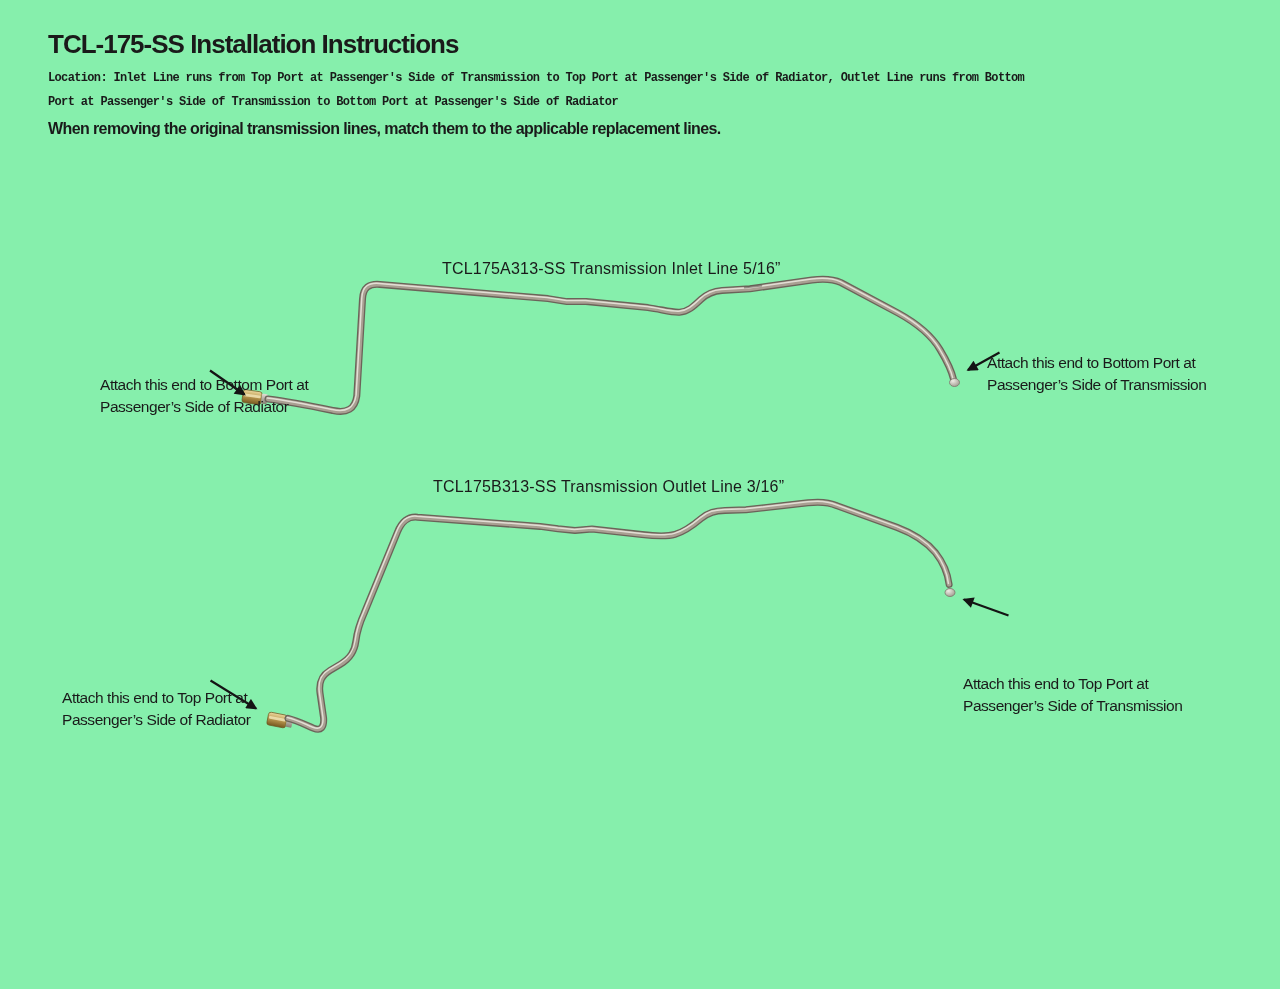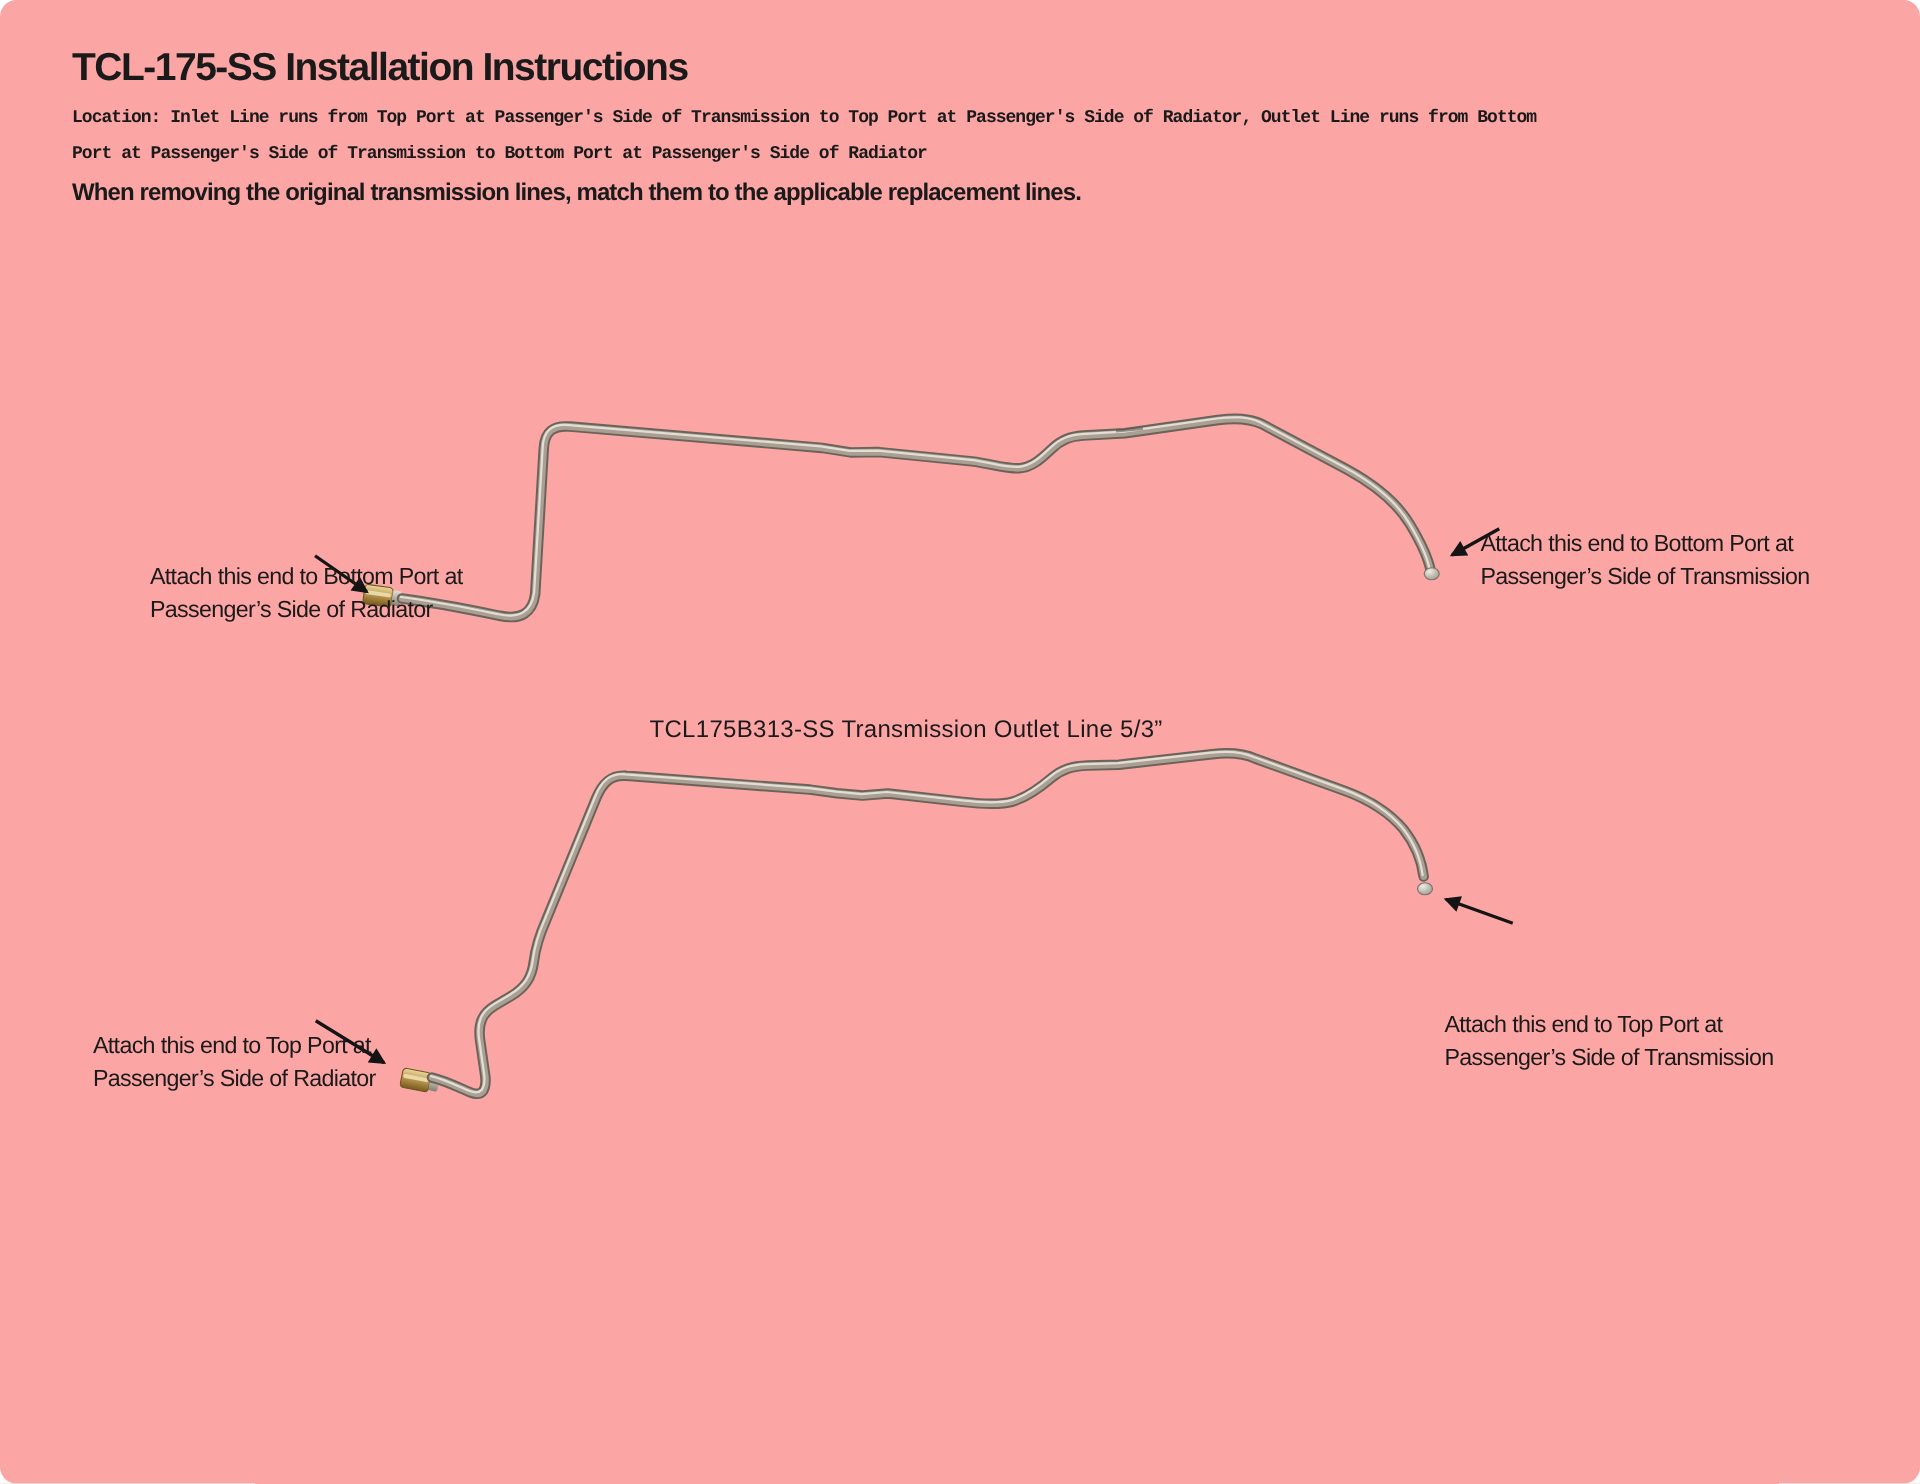--- a/index.html
+++ b/index.html
@@ -1,17 +1,17 @@
 <!DOCTYPE html>
 <html><head>
 <meta charset="utf-8">
 <style>
   html,body{margin:0;padding:0;background:#ffffff;}
   body{font-family:"Liberation Sans", sans-serif;color:#1a1a1a;}
-  .page{position:relative;width:1280px;height:989px;background:#fca5a5;overflow:hidden;border-radius:11px;}
+  .page{position:relative;width:1280px;height:989px;background:#86efac;overflow:hidden;}
   .abs{position:absolute;}
   .ml{white-space:pre-line;}
   .title{left:48px;top:29px;font-size:26px;font-weight:700;letter-spacing:-1px;white-space:nowrap;}
   .location{left:48px;top:66px;width:1215px;font-size:12px;font-weight:700;line-height:24px;letter-spacing:-0.65px;font-family:Liberation Mono, monospace;}
   .intro{left:48px;top:120px;font-size:16px;font-weight:700;letter-spacing:-0.6px;white-space:nowrap;}
   .part-label{font-size:16px;letter-spacing:0.2px;white-space:nowrap;}
   .label-inlet{left:442px;top:260px;}
   .label-outlet{left:433px;top:478px;}
   .callout{font-size:15.5px;line-height:21.8px;letter-spacing:-0.45px;margin-top:48px;}
   .c1{left:100px;top:326px;}
@@ -81,24 +81,25 @@
       <path class="arrow" d="M210.5 680.5 L256 708.5" marker-end="url(#ah)"></path>
       <path class="arrow" d="M1008.5 615.5 L964 599.5" marker-end="url(#ah)"></path>
     </g>
   </svg>
 
   <div class="abs title">TCL-175-SS Installation Instructions</div>
   <div class="abs location ml">Location: Inlet Line runs from Top Port at Passenger's Side of Transmission to Top Port at Passenger's Side of Radiator, Outlet Line runs from Bottom
 Port at Passenger's Side of Transmission to Bottom Port at Passenger's Side of Radiator</div>
   <div class="abs intro">When removing the original transmission lines, match them to the applicable replacement lines.</div>
 
+  <div class="abs part-label label-inlet">TCL175A313-SS Transmission Inlet Line 5/16”</div>
   <div class="abs callout ml c1">Attach this end to Bottom Port at
 Passenger’s Side of Radiator</div>
   <div class="abs callout ml c2">Attach this end to Bottom Port at
 Passenger’s Side of Transmission</div>
 
-  <div class="abs part-label label-outlet">TCL175B313-SS Transmission Outlet Line 5/3”</div>
+  <div class="abs part-label label-outlet">TCL175B313-SS Transmission Outlet Line 3/16”</div>
   <div class="abs callout ml c3">Attach this end to Top Port at
 Passenger’s Side of Radiator</div>
   <div class="abs callout ml c4">Attach this end to Top Port at
 Passenger’s Side of Transmission</div>
 
 </div>
 
 </body></html>

